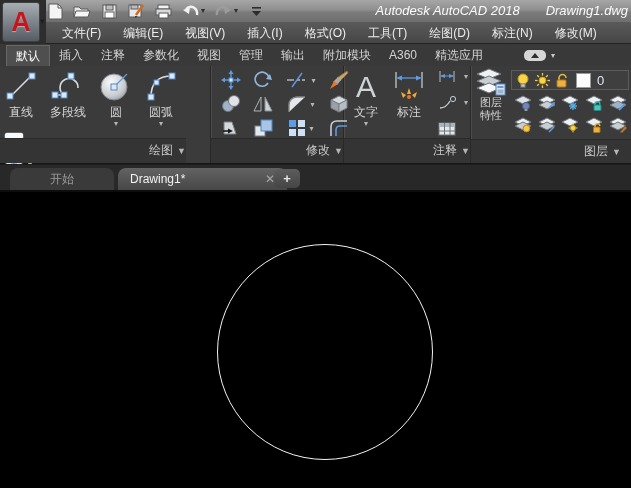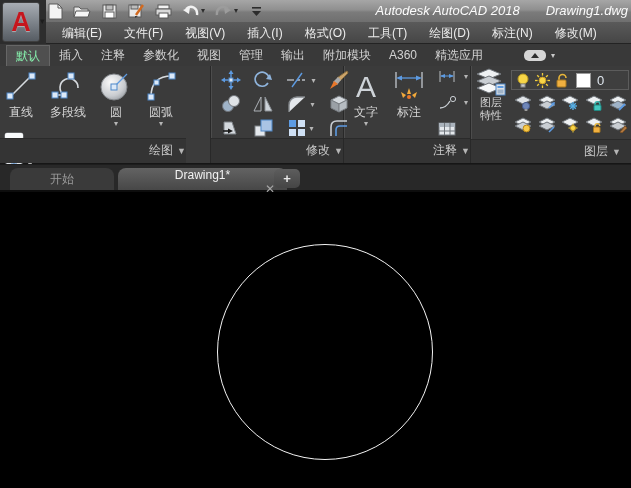--- a/index.html
+++ b/index.html
@@ -29,21 +29,21 @@
   
   .menubar{position:absolute;left:0;top:22px;width:631px;height:22px;
     background:linear-gradient(#5a5a5a,#464646);border-bottom:1px solid #232323;
     display:flex;align-items:center;padding-left:52px;box-sizing:border-box;gap:2px;}
   .menu-item{color:#ececec;font-size:12px;padding:0 10px;height:22px;line-height:22px;}
 
   
   .ribbontabs{position:absolute;left:0;top:44px;width:631px;height:22px;background:#393939;
     display:flex;align-items:flex-end;padding-left:6px;box-sizing:border-box;}
   .rtab{color:#d2d2d2;font-size:12px;height:21px;line-height:21px;padding:0 9px;}
-  .rtab.active{background:#4f4f4f;color:#86efac;border:1px solid #666;border-bottom:none;
+  .rtab.active{background:#4f4f4f;color:#ffffff;border:1px solid #666;border-bottom:none;
     height:20px;line-height:20px;}
   .ribbon-collapse{display:flex;align-items:center;gap:5px;margin-left:32px;height:21px;}
   .collapse-pill{width:22px;height:11px;border-radius:5px;background:#d6d6d6;
     display:flex;align-items:center;justify-content:center;}
   .collapse-pill .up{width:0;height:0;border-left:4px solid transparent;border-right:4px solid transparent;
     border-bottom:5px solid #2e2e2e;}
   .collapse-caret{font-size:8px;color:#c9c9c9;}
 
   
   .ribbon{position:absolute;left:0;top:66px;width:631px;height:98px;background:#3b3b3b;
@@ -77,21 +77,21 @@
   .swatch{width:13px;height:13px;background:#ffffff;border:1px solid #9a9a9a;}
   .layergrid{position:absolute;left:40px;top:28px;width:119px;display:grid;
     grid-template-columns:repeat(5,1fr);grid-auto-rows:22px;align-items:center;justify-items:center;}
 
   
   .filetabs{position:absolute;left:0;top:164px;width:631px;height:28px;background:#282828;
     border-top:1px solid #1d1d1d;border-bottom:2px solid #0d0d0d;box-sizing:border-box;}
   .ftab{position:absolute;bottom:0;height:22px;border-radius:8px 8px 0 0;font-size:12px;
     display:flex;align-items:center;padding:0 12px;box-sizing:border-box;}
   .ftab.start{left:10px;width:104px;background:#3a3a3a;color:#9b9b9b;justify-content:center;}
-  .ftab.active{left:118px;width:169px;background:linear-gradient(#636363,#474747);color:#f2f2f2;flex-direction:column;}
+  .ftab.active{left:118px;width:169px;background:linear-gradient(#636363,#474747);color:#f2f2f2;}
   .ftab .close{margin-left:auto;color:#a7a7a7;font-size:12px;}
   .ftab-plus{position:absolute;left:274px;bottom:2px;width:26px;height:19px;border-radius:5px;
     background:linear-gradient(#5d5d5d,#454545);color:#e8e8e8;font-size:13px;font-weight:bold;
     display:flex;align-items:center;justify-content:center;}
 
   
   .canvas{position:absolute;left:0;top:192px;width:631px;height:296px;background:#000;}
   .drawn-circle{position:absolute;border-radius:50%;border:1px solid #f4f4f4;box-sizing:border-box;}
 </style>
 </head>
@@ -159,22 +159,22 @@
           <polygon points="1,5 10,5 5.5,10" fill="#2c2c2c"></polygon>
         </svg>
       </div>
     </div>
     <div class="titletext">
       <span class="app">Autodesk AutoCAD 2018</span><span class="doc">Drawing1.dwg</span>
     </div>
   </div>
 
   <div class="menubar">
+    <span class="menu-item">文件(F)</span>
     <span class="menu-item">编辑(E)</span>
-    <span class="menu-item">文件(F)</span>
     <span class="menu-item">视图(V)</span>
     <span class="menu-item">插入(I)</span>
     <span class="menu-item">格式(O)</span>
     <span class="menu-item">工具(T)</span>
     <span class="menu-item">绘图(D)</span>
     <span class="menu-item">标注(N)</span>
     <span class="menu-item">修改(M)</span>
   </div>
 
   <div class="logo-block">

